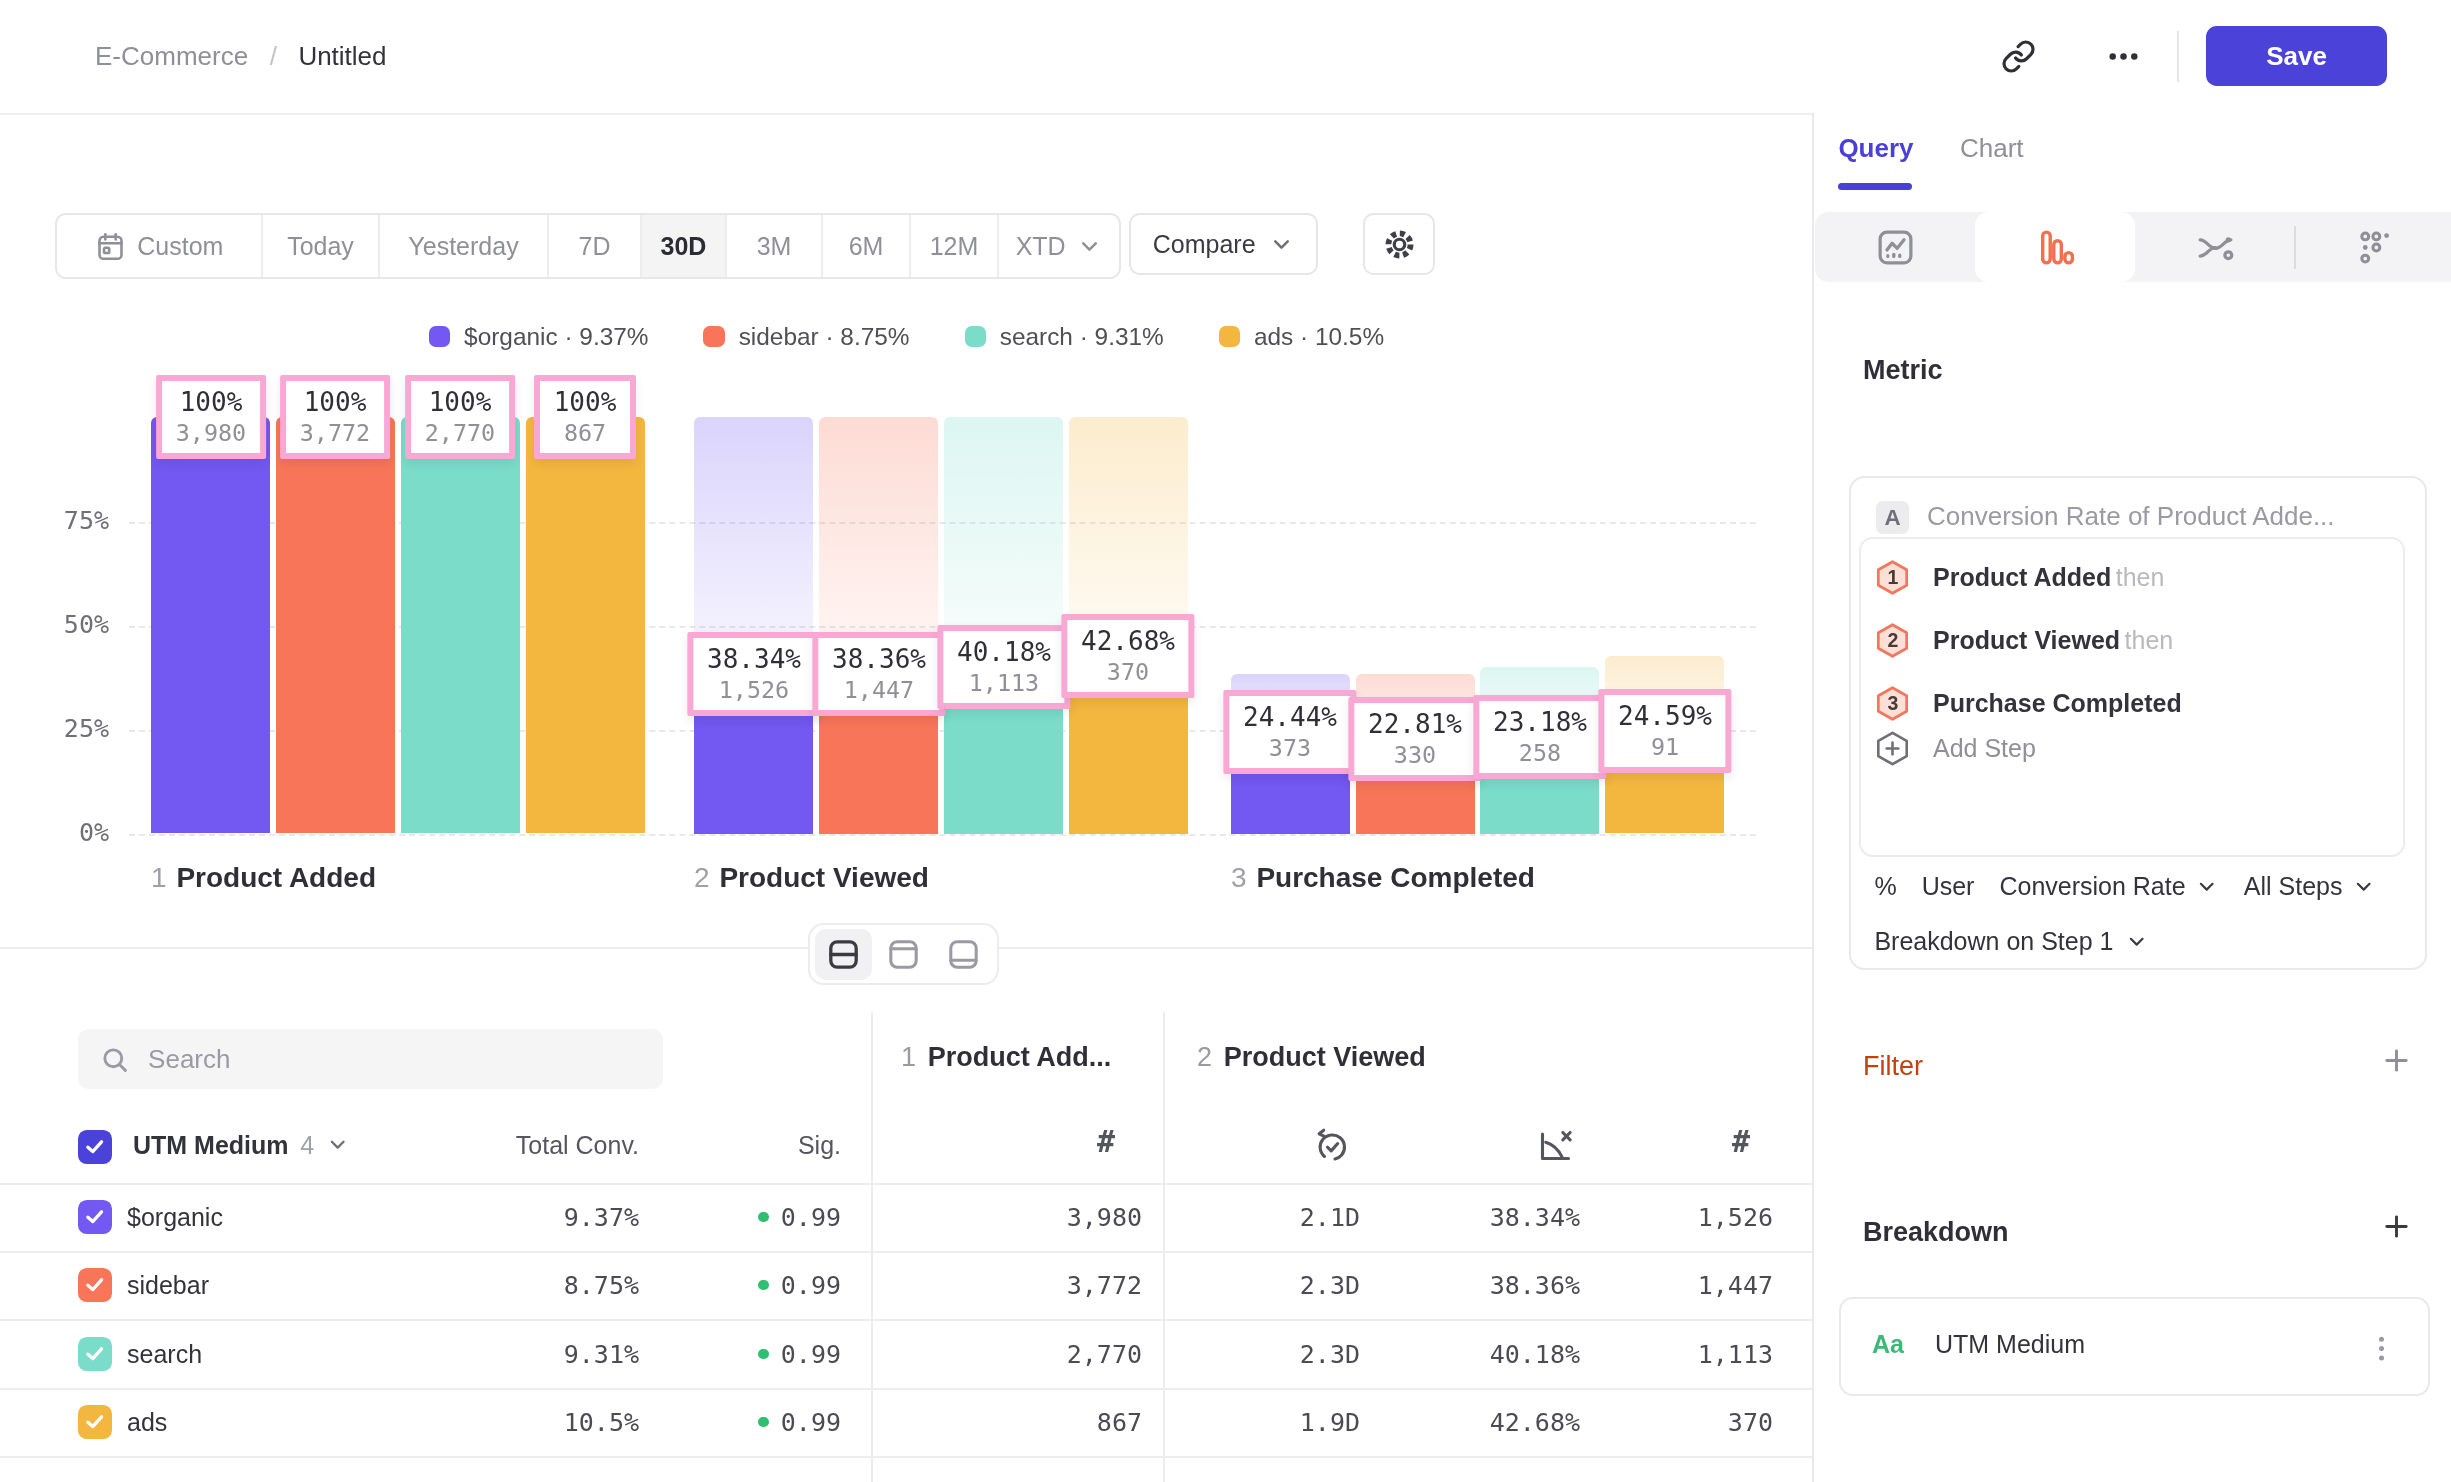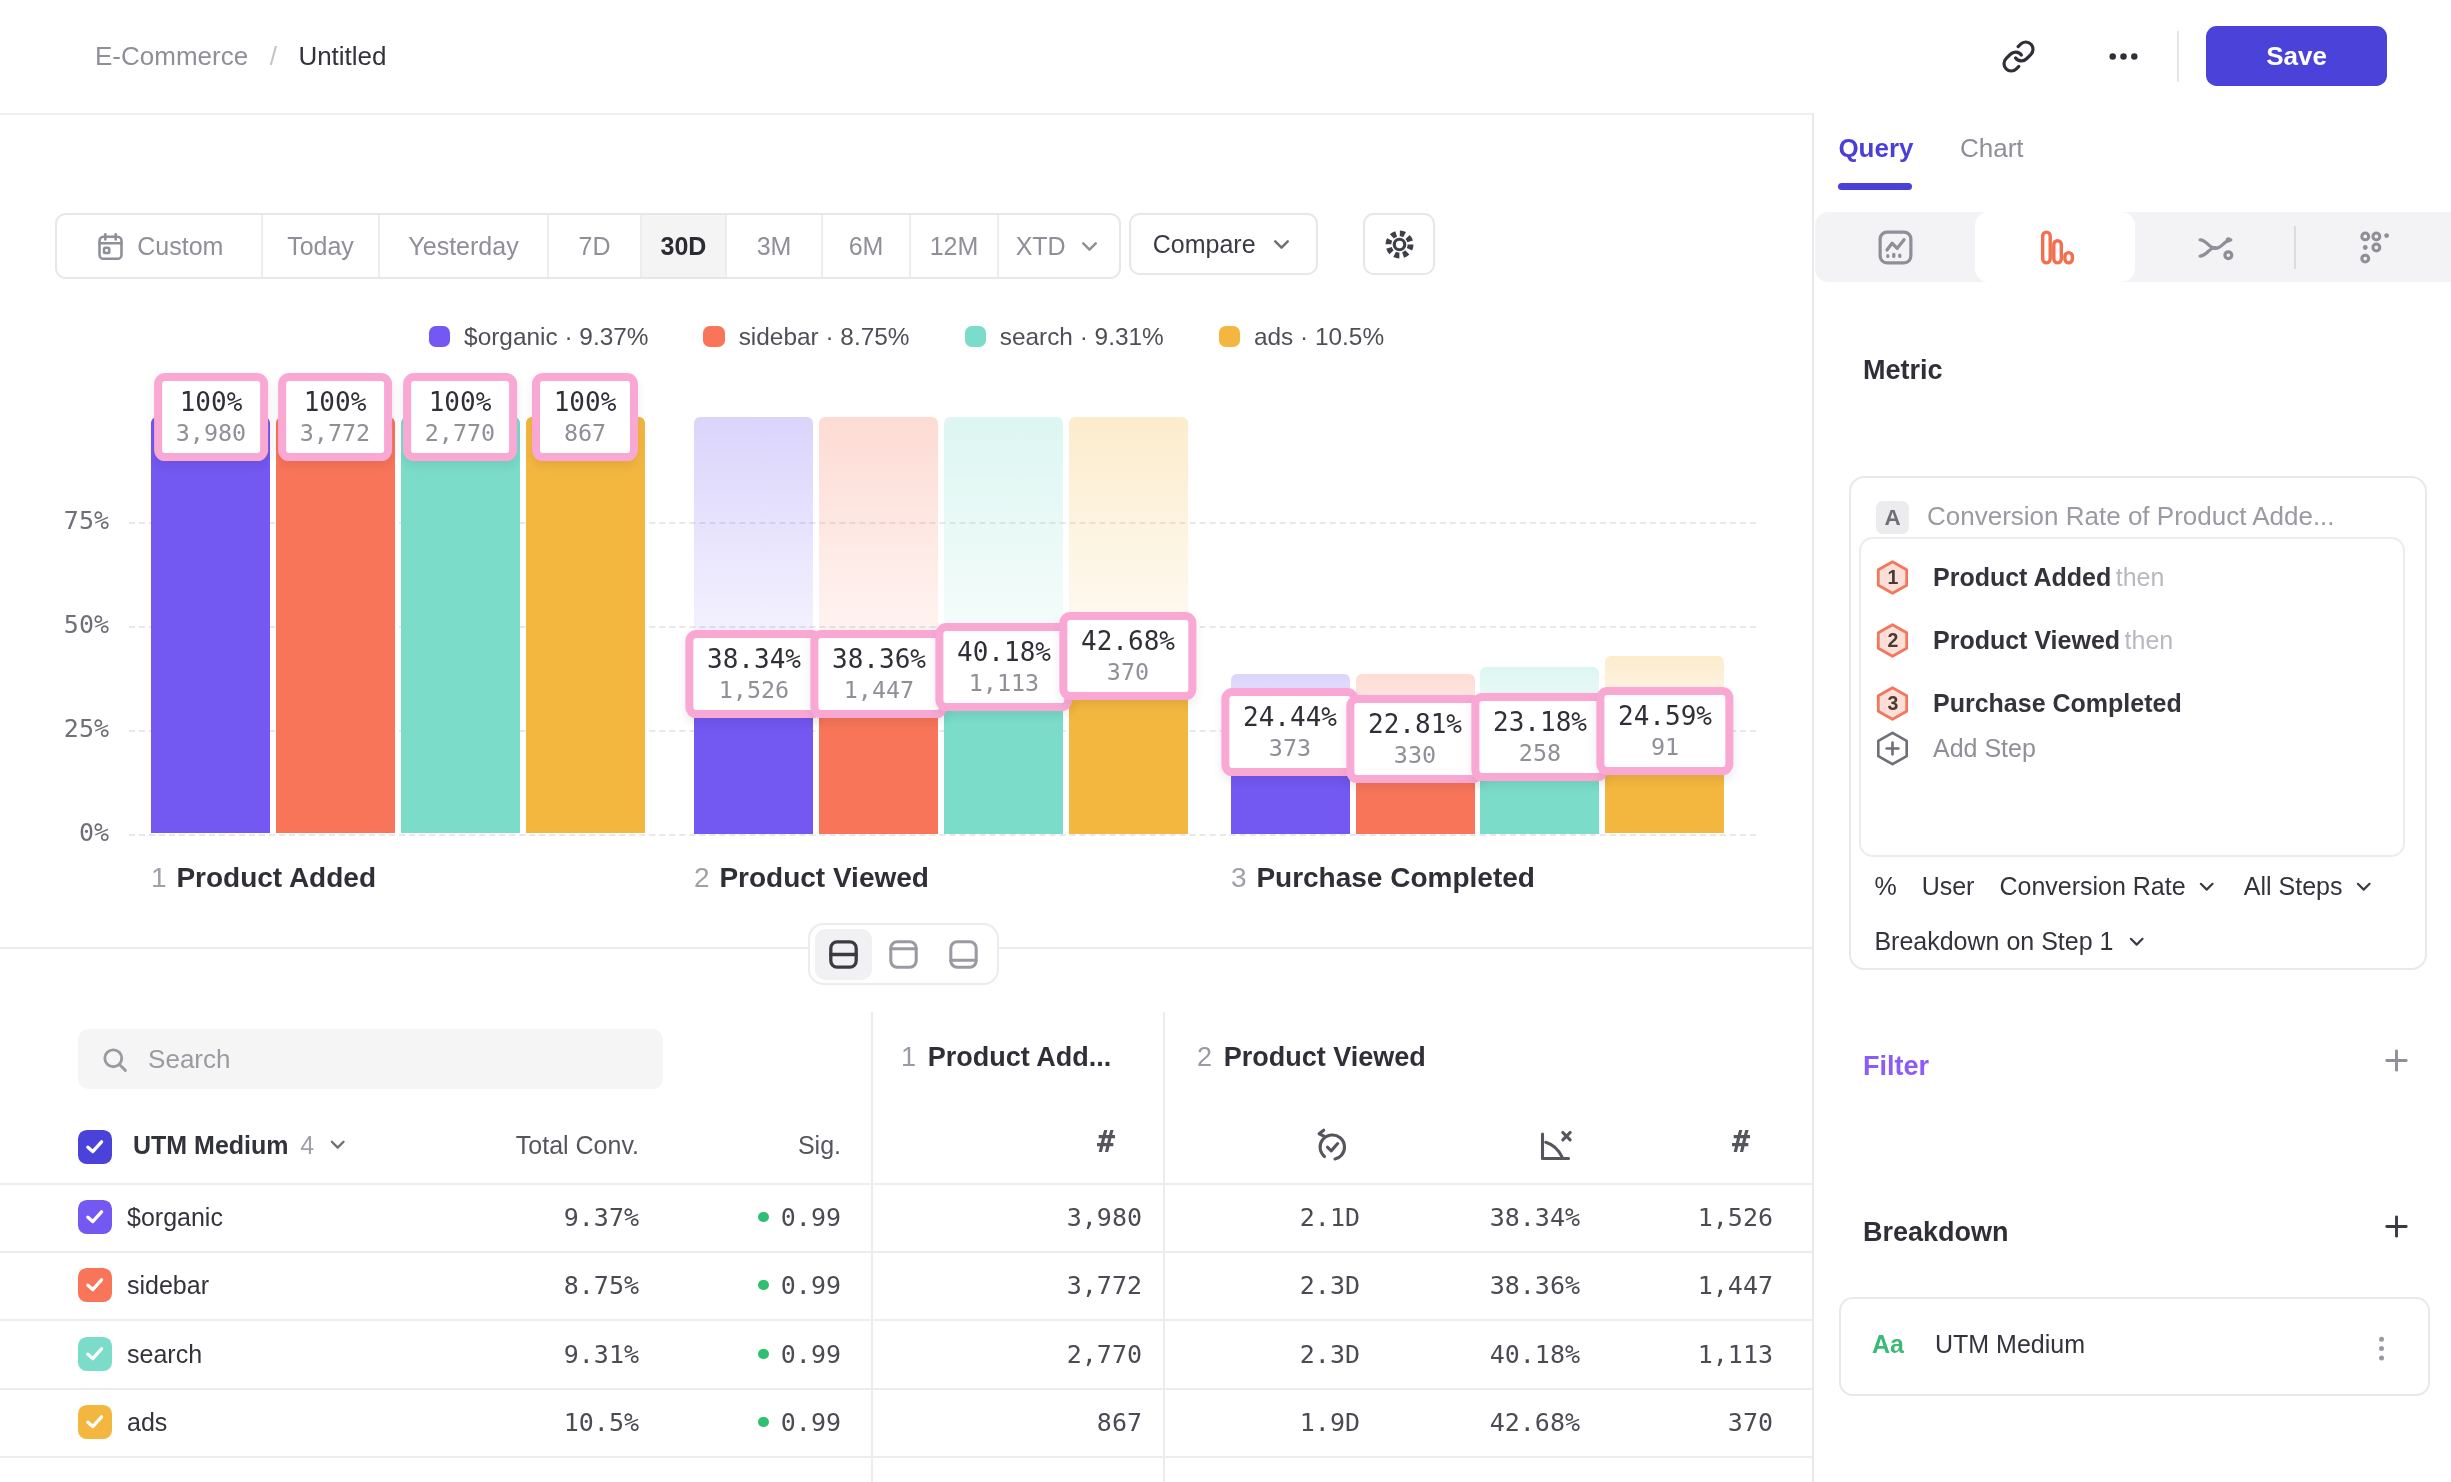--- a/index.html
+++ b/index.html
@@ -29,21 +29,21 @@
   #legend{position:absolute;left:0;top:320px;width:1813px;height:33px;display:flex;justify-content:center;align-items:center;gap:55px;}
   .legend-item{display:flex;align-items:center;gap:13.7px;cursor:pointer;}
   .sw{width:21.5px;height:21.5px;border-radius:6.8px;display:inline-block;}
   .lg-t{font-size:24.4px;color:#4f4f57;font-weight:500;}
   
   #chart-layer{position:absolute;left:0;top:0;width:1813px;height:948px;}
   .gridline{position:absolute;left:129px;width:1627px;border-top:2px dashed #e8e8ea;z-index:0;}
   .ytick{position:absolute;width:78px;text-align:right;font-size:25px;color:#6f6f78;z-index:0;}
   .ghost-bar{position:absolute;border-radius:5.9px 5.9px 0 0;z-index:1;}
   .solid-bar{position:absolute;border-radius:5.9px 5.9px 0 0;z-index:2;}
-  .bar-label{position:absolute;transform:translate(-50%,-50%);background:#fff;border:8px solid #f9a8d4;border-radius:11px;
+  .bar-label{position:absolute;transform:translate(-50%,-50%);background:#fff;border:6px solid #f9a8d4;border-radius:2px;
     padding:5.9px 13.7px;text-align:center;box-shadow:0 3.9px 9.8px rgba(25,25,40,.08);z-index:3;white-space:nowrap;}
   .bl1{font-size:26px;color:#2f2f37;font-weight:500;}
   .bl2{font-size:23.4px;color:#8f8f98;margin-top:2px;}
   .step-label{position:absolute;font-size:28px;white-space:nowrap;}
   .step-label .n{color:#a0a0a8;margin-right:9.8px;}
   .step-label .t{color:#2f2f37;font-weight:700;}
   #section-divider{position:absolute;left:0;top:947px;width:1813px;height:2px;background:#ededef;}
   
   #view-toggle{position:absolute;left:808px;top:923px;width:191px;height:62px;background:#fff;border:2px solid #ececee;
     border-radius:15.6px;display:flex;align-items:center;justify-content:space-between;padding:0 4.9px;box-sizing:border-box;z-index:5;}
@@ -515,21 +515,21 @@
         </span>
       </div>
       <div id="breakdown-on">
         <span>Breakdown on Step 1</span>
         <svg width="23.4" height="23.4" viewBox="0 0 24 24" fill="none" stroke="#3a3a42" stroke-width="2.2" stroke-linecap="round" stroke-linejoin="round">
             <polyline points="6 9 12 15 18 9"></polyline>
           </svg>
       </div>
     </div>
 
-    <div class="section-head" style="top:938px;color:#8b5cf6;font-weight:700;">Filter</div>
+    <div class="section-head" style="top:938px;color:#c2410c;font-weight:400;">Filter</div>
     <div class="plus-btn" style="left:2375px;top:928px;left:563px;">
       <svg width="29" height="29" viewBox="0 0 24 24" fill="none" stroke="#8f8f98" stroke-width="2.4" stroke-linecap="round">
           <line x1="12" y1="4" x2="12" y2="20"></line>
           <line x1="4" y1="12" x2="20" y2="12"></line>
         </svg>
     </div>
 
     <div class="section-head" style="top:1104px;color:#2f2f37;font-weight:700;">Breakdown</div>
     <div class="plus-btn" style="left:563px;top:1094px;">
       <svg width="29" height="29" viewBox="0 0 24 24" fill="none" stroke="#3a3a42" stroke-width="2.4" stroke-linecap="round">

